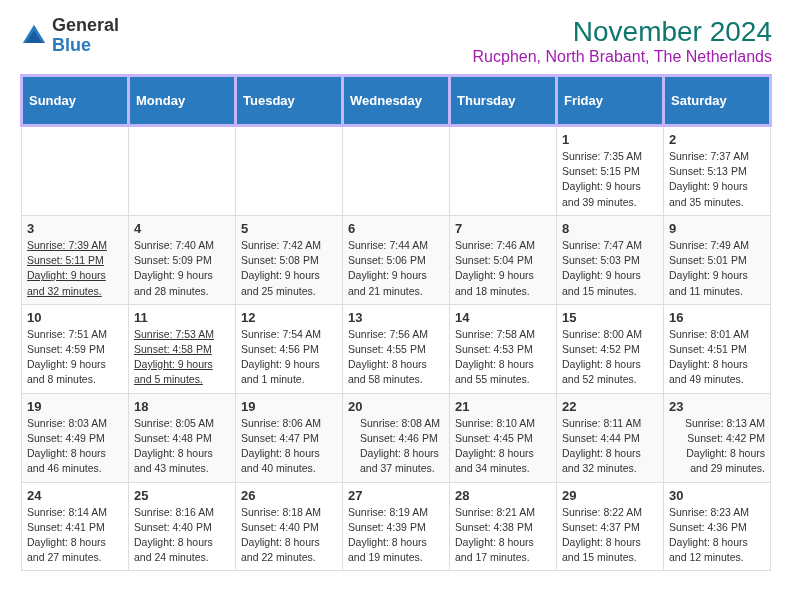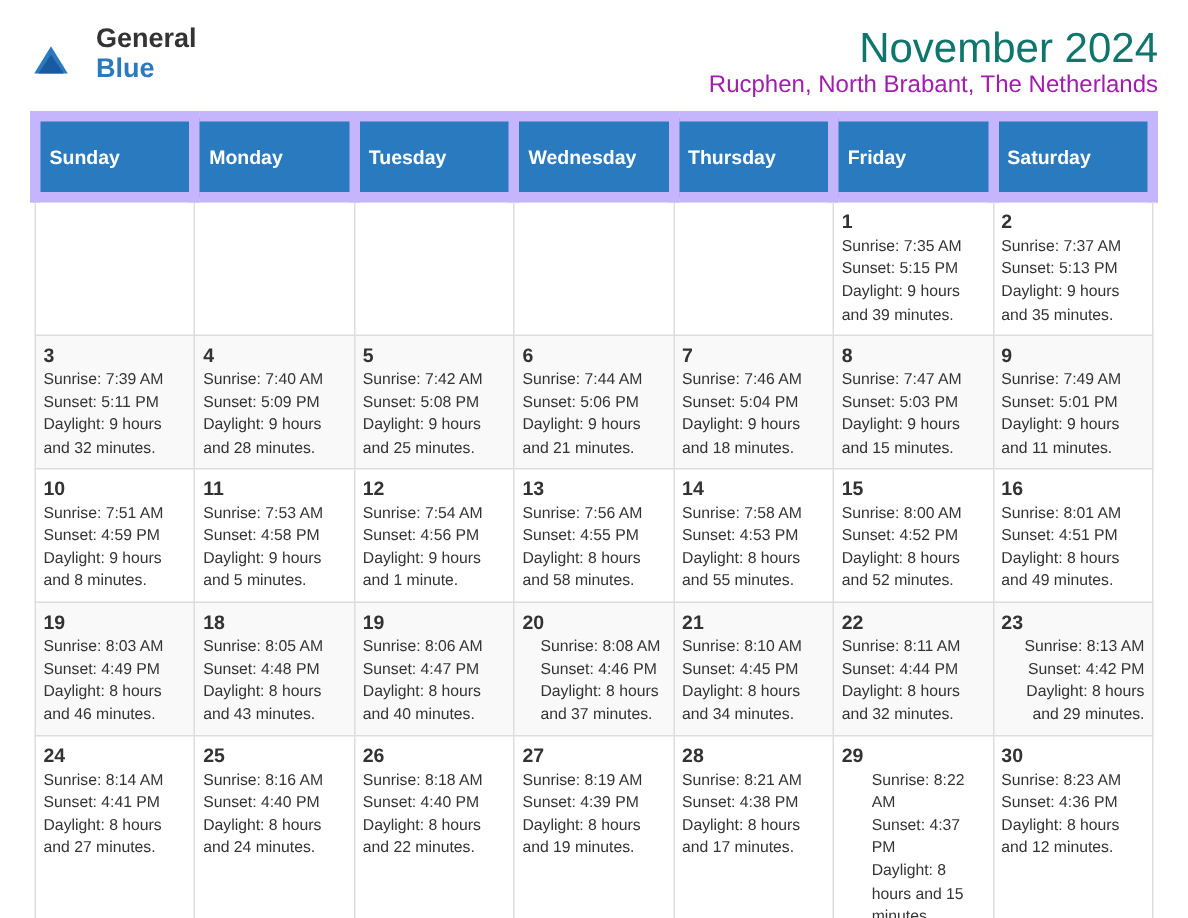--- a/index.html
+++ b/index.html
@@ -11,22 +11,22 @@
       padding: 16px 20px;
     }
     .header-section {
       display: flex;
       justify-content: space-between;
       align-items: flex-start;
       margin-bottom: 8px;
     }
     .logo {
       display: flex;
-      align-items: flex-end;
-      gap: 16px;
+      align-items: center;
+      gap: 4px;
     }
     .logo-text {
       display: flex;
       flex-direction: column;
       line-height: 1.1;
     }
     .logo-general {
       font-size: 18px;
       font-weight: bold;
       color: #333;
@@ -57,21 +57,21 @@
       border-collapse: collapse;
       table-layout: fixed;
     }
     .calendar-table th {
       background-color: #2a7abf;
       color: #fff;
       text-align: left;
       padding: 16px 6px;
       font-size: 13px;
       font-weight: bold;
-      border: 7px solid #c4b5fd;
+      border: 3px solid #c4b5fd;
     }
     .calendar-table td {
       vertical-align: top;
       padding: 5px 5px;
       border: 1px solid #ddd;
       background: #fff;
       font-size: 11px;
       color: #333;
       height: 88px;
     }
@@ -141,21 +141,21 @@
         <td>
           <span class="day-number">2</span>
           <div class="day-info" style="white-space: pre-line;">Sunrise: 7:37 AM
 Sunset: 5:13 PM
 Daylight: 9 hours and 35 minutes.</div>
         </td>
       </tr>
       <tr>
         <td>
           <span class="day-number">3</span>
-          <div class="day-info" style="white-space: pre-line;">Sunrise: 7:39 AM
+          <div class="day-info" style="white-space: pre-line; text-decoration: underline;">Sunrise: 7:39 AM
 Sunset: 5:11 PM
 Daylight: 9 hours and 32 minutes.</div>
         </td>
         <td>
           <span class="day-number">4</span>
           <div class="day-info" style="white-space: pre-line;">Sunrise: 7:40 AM
 Sunset: 5:09 PM
 Daylight: 9 hours and 28 minutes.</div>
         </td>
         <td>
@@ -191,21 +191,21 @@
       </tr>
       <tr>
         <td>
           <span class="day-number">10</span>
           <div class="day-info" style="white-space: pre-line;">Sunrise: 7:51 AM
 Sunset: 4:59 PM
 Daylight: 9 hours and 8 minutes.</div>
         </td>
         <td>
           <span class="day-number">11</span>
-          <div class="day-info" style="white-space: pre-line;">Sunrise: 7:53 AM
+          <div class="day-info" style="white-space: pre-line; text-decoration: underline;">Sunrise: 7:53 AM
 Sunset: 4:58 PM
 Daylight: 9 hours and 5 minutes.</div>
         </td>
         <td>
           <span class="day-number">12</span>
           <div class="day-info" style="white-space: pre-line;">Sunrise: 7:54 AM
 Sunset: 4:56 PM
 Daylight: 9 hours and 1 minute.</div>
         </td>
         <td>
@@ -303,21 +303,21 @@
 Daylight: 8 hours and 19 minutes.</div>
         </td>
         <td>
           <span class="day-number">28</span>
           <div class="day-info" style="white-space: pre-line;">Sunrise: 8:21 AM
 Sunset: 4:38 PM
 Daylight: 8 hours and 17 minutes.</div>
         </td>
         <td>
           <span class="day-number">29</span>
-          <div class="day-info" style="white-space: pre-line; margin-left: 20px;">Sunrise: 8:22 AM
+          <div class="day-info" style="white-space: pre-line;">Sunrise: 8:22 AM
 Sunset: 4:37 PM
 Daylight: 8 hours and 15 minutes.</div>
         </td>
         <td>
           <span class="day-number">30</span>
           <div class="day-info" style="white-space: pre-line;">Sunrise: 8:23 AM
 Sunset: 4:36 PM
 Daylight: 8 hours and 12 minutes.</div>
         </td>
       </tr>

